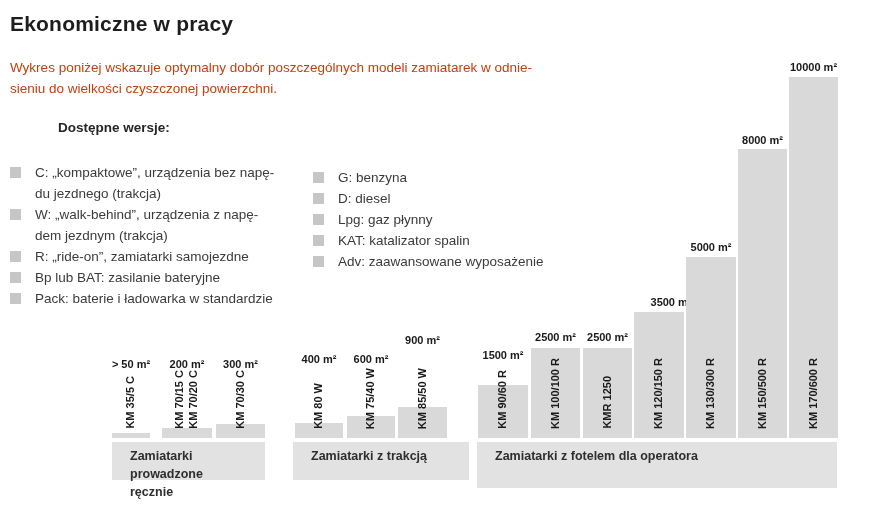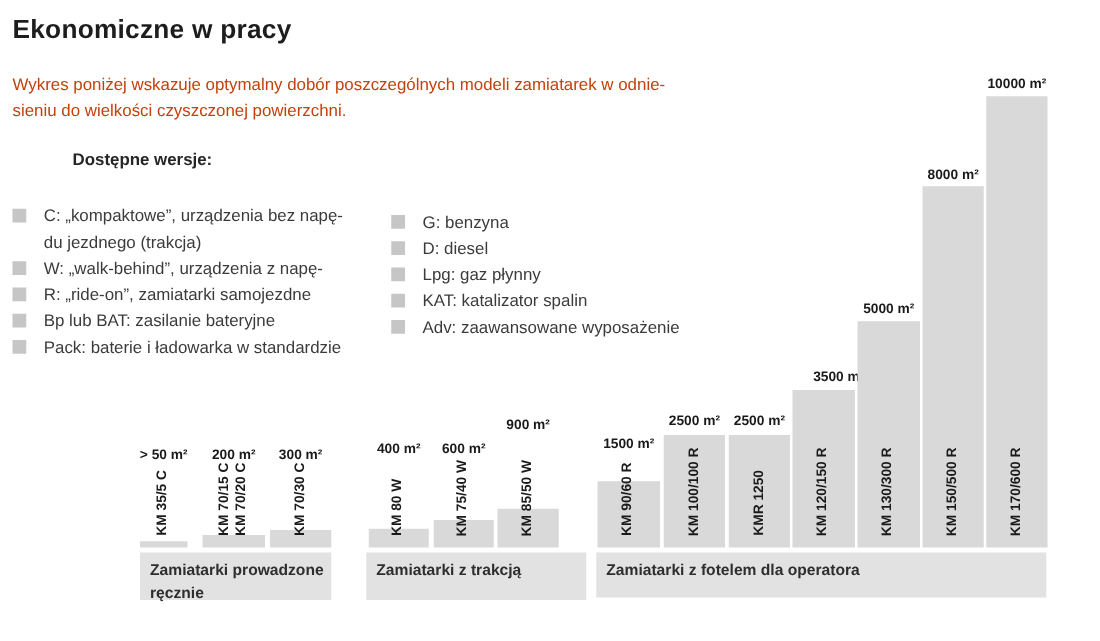--- a/index.html
+++ b/index.html
@@ -17,21 +17,21 @@
   .bullet{flex:0 0 auto;width:11px;height:11px;background:#c6c6c6;margin:5px 14px 0 0;}
   .legend-text span{display:block;}
   #chart{position:absolute;left:0;top:0;width:880px;height:513px;}
   .bar{position:absolute;background:#d9d9d9;}
   .area-label{position:absolute;font-size:11px;font-weight:bold;color:#1a1a1a;
               white-space:nowrap;transform:translateX(-50%);}
   .model-label{position:absolute;writing-mode:vertical-rl;transform:rotate(180deg);
                font-size:11px;font-weight:bold;color:#1a1a1a;white-space:nowrap;width:14px;
                text-align:left;}
   .caption-box{position:absolute;background:#e2e2e2;box-sizing:border-box;
-               padding:5px 4px 0 8px;font-size:12.5px;font-weight:bold;color:#2e2e2e;}
+               padding:5px 4px 0 18px;font-size:12.5px;font-weight:bold;color:#2e2e2e;}
   .caption-box span{display:block;line-height:18px;}
 </style>
 </head>
 <body>
 
 <div class="page">
 
   <div class="title">Ekonomiczne w pracy</div>
 
   <div class="intro">
@@ -46,20 +46,21 @@
       <span class="bullet"></span>
       <span class="legend-text">
         <span>C: „kompaktowe”, urządzenia bez napę-</span>
         <span>du jezdnego (trakcja)</span>
       </span>
     </div>
     <div class="legend-item">
       <span class="bullet"></span>
       <span class="legend-text">
         <span>W: „walk-behind”, urządzenia z napę-</span>
+        <span>dem jezdnym (trakcja)</span>
       </span>
     </div>
     <div class="legend-item">
       <span class="bullet"></span>
       <span class="legend-text">
         <span>R: „ride-on”, zamiatarki samojezdne</span>
       </span>
     </div>
     <div class="legend-item">
       <span class="bullet"></span>
@@ -128,21 +129,21 @@
       </div>
       <div class="bar" style="left: 295px; width: 48px; top: 423px; height: 15px;"></div>
       <div class="area-label" style="left: 319px; top: 353px;">400 m²</div>
       <div class="model-label" style="left: 312px; bottom: 84px;">KM 80 W</div>
       <div class="bar" style="left: 347px; width: 48px; top: 416px; height: 22px;"></div>
       <div class="area-label" style="left: 371px; top: 353px;">600 m²</div>
       <div class="model-label" style="left: 364px; bottom: 84px;">KM 75/40 W</div>
       <div class="bar" style="left: 398px; width: 49px; top: 407px; height: 31px;"></div>
       <div class="area-label" style="left: 422.5px; top: 334px;">900 m²</div>
       <div class="model-label" style="left: 415.5px; bottom: 84px;">KM 85/50 W</div>
-      <div class="caption-box" style="left: 477px; width: 360px; top: 442px; height: 36px;">
+      <div class="caption-box" style="left: 477px; width: 360px; top: 442px; height: 46px;">
         <span>Zamiatarki z fotelem dla operatora</span>
       </div>
       <div class="bar" style="left: 478px; width: 50px; top: 385px; height: 53px;"></div>
       <div class="area-label" style="left: 503px; top: 349px;">1500 m²</div>
       <div class="model-label" style="left: 496px; bottom: 84px;">KM 90/60 R</div>
       <div class="bar" style="left: 531px; width: 49px; top: 348px; height: 90px;"></div>
       <div class="area-label" style="left: 555.5px; top: 331px;">2500 m²</div>
       <div class="model-label" style="left: 548.5px; bottom: 84px;">KM 100/100 R</div>
       <div class="bar" style="left: 583px; width: 49px; top: 348px; height: 90px;"></div>
       <div class="area-label" style="left: 607.5px; top: 331px;">2500 m²</div>

